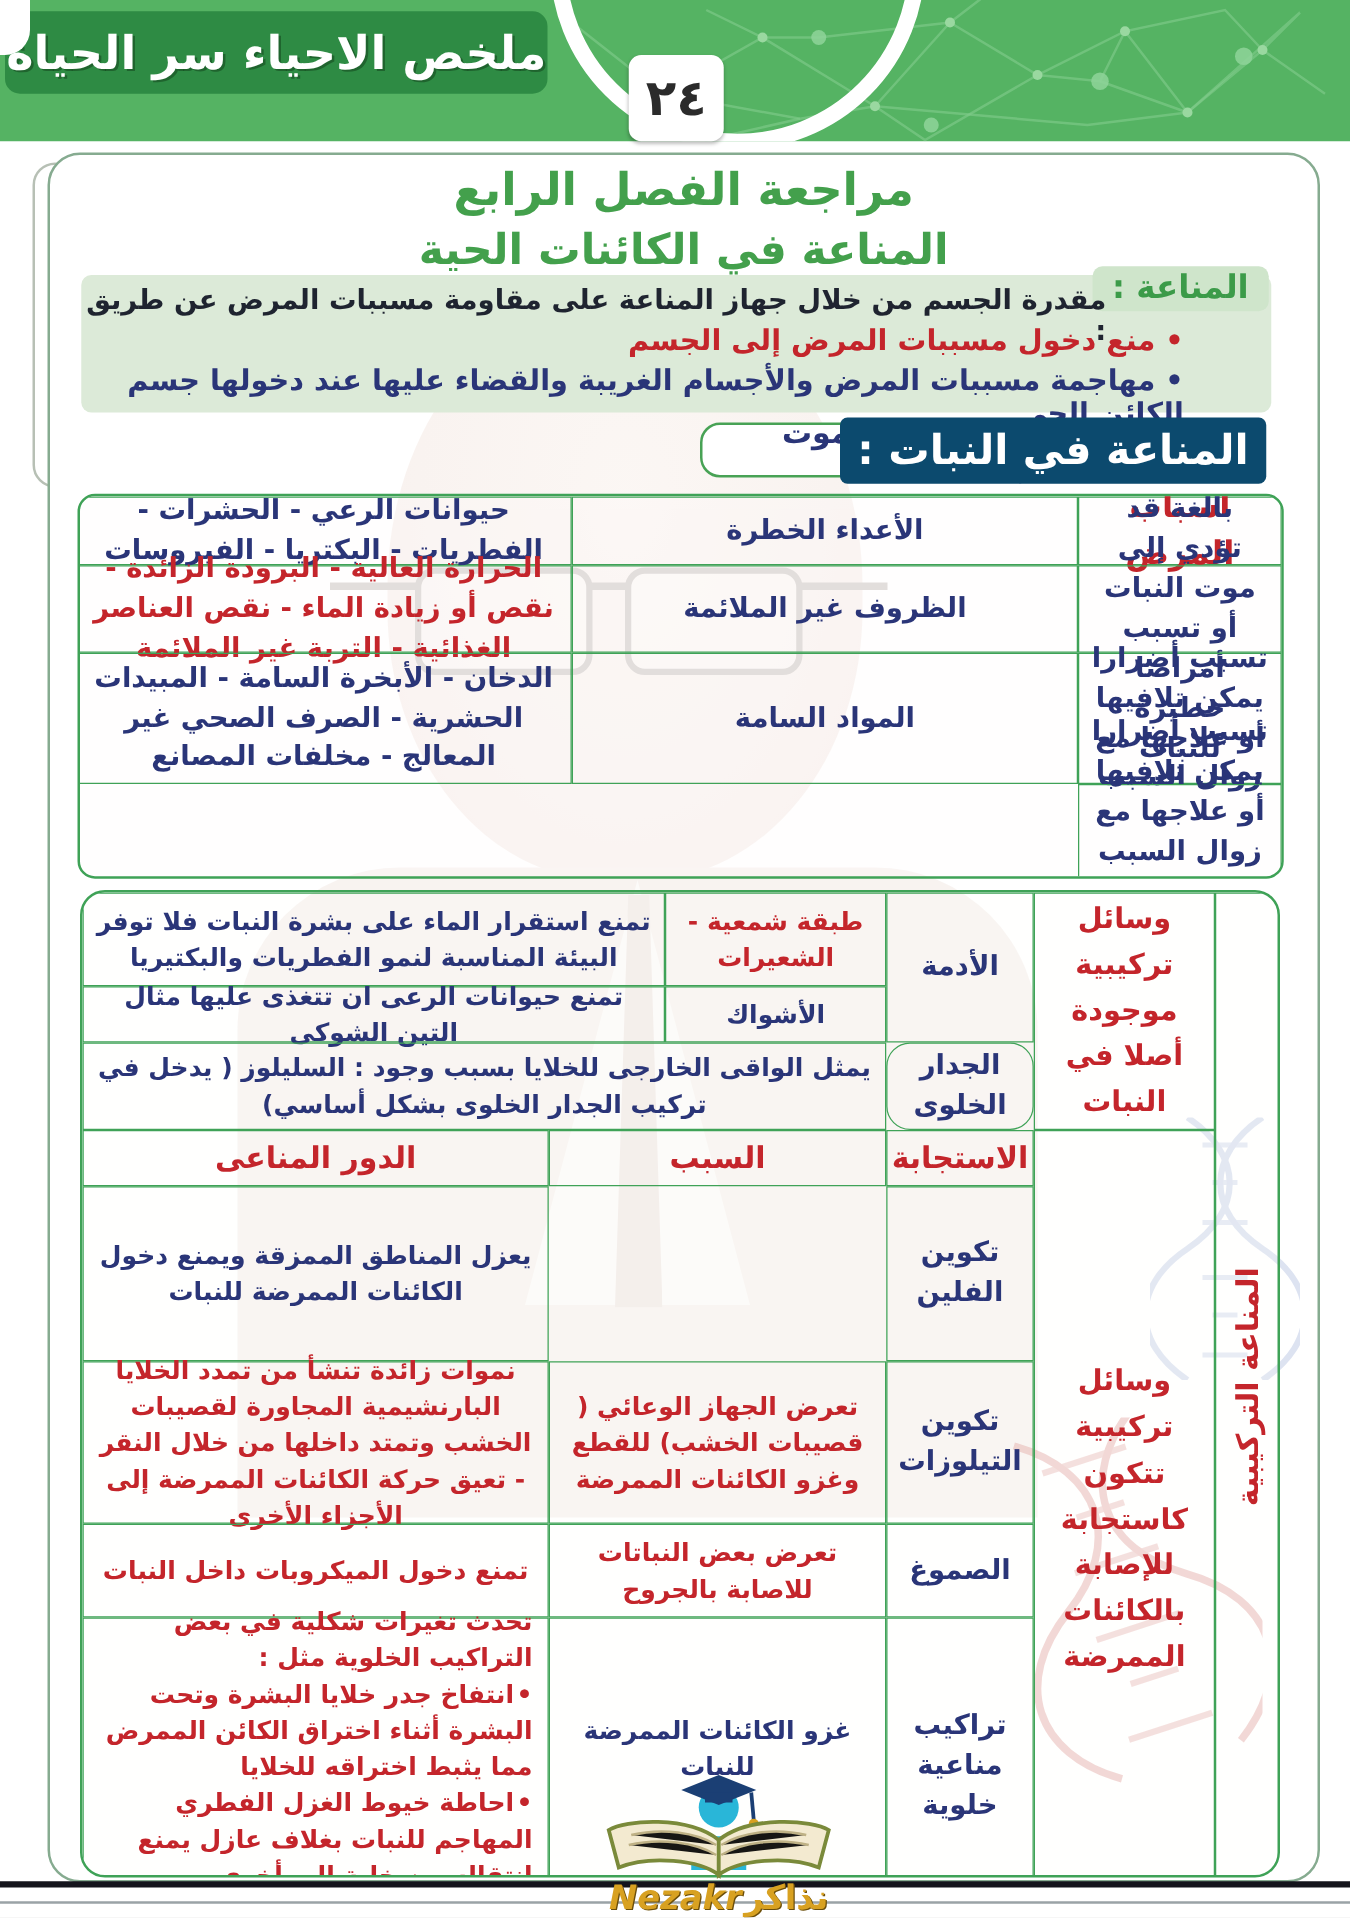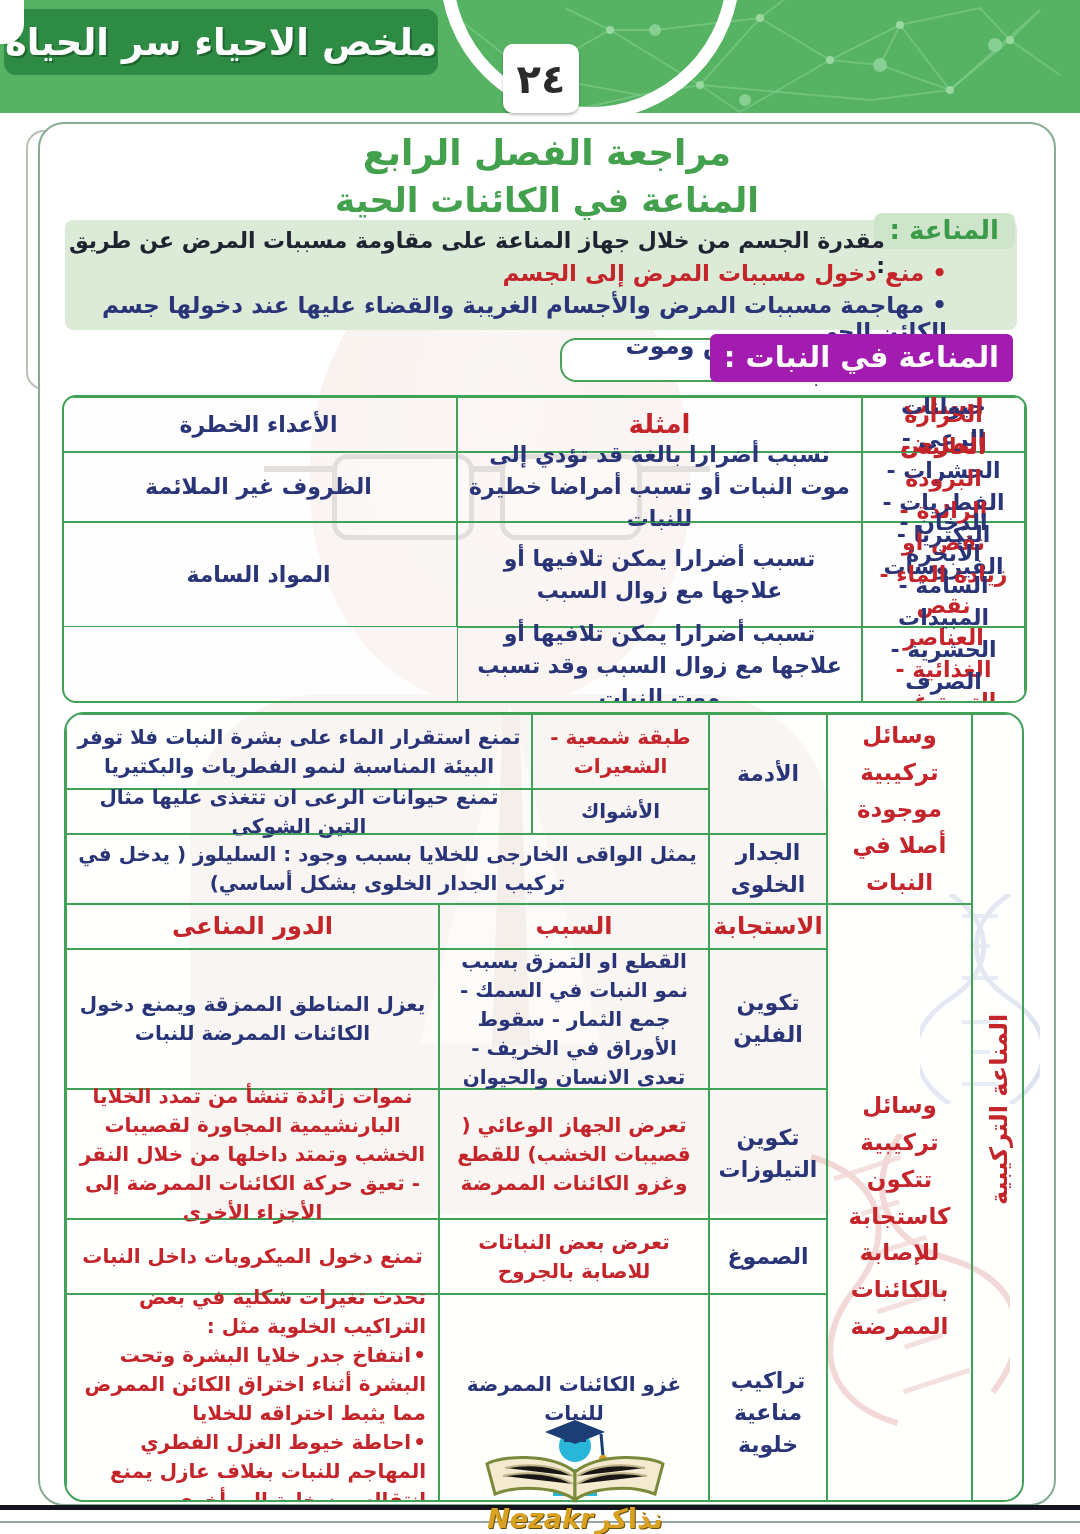--- a/index.html
+++ b/index.html
@@ -55,21 +55,21 @@
   .defbox{position:absolute; left:25px; top:96px; width:952px; height:110px; background:var(--lgreen); border-radius:8px; z-index:2;}
   .def-chip{position:absolute; right:2px; top:-7px; background:#cfe5cb; color:#3c9b49; font-size:26px;
     padding:2px 16px 4px; border-radius:8px;}
   .def-intro{position:absolute; right:132px; top:8px; font-size:22px; color:var(--ink);}
   .def-li{position:absolute; right:70px; font-size:23px;}
   .def-li .dot::before{content:"• "; }
   .def-li.b1{top:40px; color:var(--red);}
   .def-li.b2{top:72px; color:var(--navy);}
 
   
-  .sec-chip{position:absolute; right:41px; top:210px; background:#a21caf; color:#fff; font-size:29px;
+  .sec-chip{position:absolute; right:41px; top:210px; background:#0c4a6e; color:#fff; font-size:33px;
     padding:6px 14px 8px; border-radius:6px; z-index:3;}
   .sec-q{position:absolute; right:204px; top:214px; width:290px; height:44px; border:2px solid #48a255;
     border-radius:16px; background:#fff; color:var(--navy); font-size:24px; display:flex; align-items:center;
     justify-content:center; z-index:2;}
 
   
   .t1{position:absolute; left:22px; top:271px; width:965px; height:308px; border:2px solid var(--green);
     border-radius:14px; overflow:hidden; display:grid; grid-template-columns:163px 405px 397px;
     grid-template-rows:55px 70px 105px 78px; z-index:2; background:rgba(255,253,252,.25);}
   .t1 > div{border:1px solid var(--green); display:flex; align-items:center; justify-content:center;
@@ -191,21 +191,20 @@
       <div class="def-intro">مقدرة الجسم من خلال جهاز المناعة على مقاومة مسببات المرض عن طريق :</div>
       <div class="def-li b1"><span class="dot"></span><span>منع دخول مسببات المرض إلى الجسم</span></div>
       <div class="def-li b2"><span class="dot"></span><span>مهاجمة مسببات المرض والأجسام الغريبة والقضاء عليها عند دخولها جسم الكائن الحي</span></div>
     </div>
 
     <div class="sec-chip">المناعة في النبات :</div>
     <div class="sec-q">اسباب مرض وموت النباتات :</div>
 
     <div class="t1">
       <div class="hdr">أسباب المرض</div>
-      <div class="hdr">امثلة</div>
 
       <div class="cat">الأعداء الخطرة</div>
       <div class="navy-t">حيوانات الرعي - الحشرات - الفطريات - البكتريا - الفيروسات</div>
       <div class="navy-t">تسبب أضرارا بالغة قد تؤدي إلى موت النبات أو تسبب أمراضا خطيرة للنبات</div>
 
       <div class="cat">الظروف غير الملائمة</div>
       <div class="red-t">الحرارة العالية - البرودة الزائدة - نقص أو زيادة الماء - نقص العناصر الغذائية - التربة غير الملائمة</div>
       <div class="navy-t">تسبب أضرارا يمكن تلافيها أو علاجها مع زوال السبب</div>
 
       <div class="cat">المواد السامة</div>
@@ -219,29 +218,28 @@
 
       <div class="c grp" style="left:761px; top:0; width:145px; height:190px;">وسائل تركيبية موجودة أصلا في النبات</div>
       <div class="c grp" style="left:761px; top:190px; width:145px; height:624px;">وسائل تركيبية تتكون كاستجابة للإصابة بالكائنات الممرضة</div>
 
       <div class="c cat" style="left:643px; top:0; width:118px; height:120px;">الأدمة</div>
       <div class="c red-t" style="left:466px; top:0; width:177px; height:75px;">طبقة شمعية - الشعيرات</div>
       <div class="c navy-t" style="left:0; top:0; width:466px; height:75px;">تمنع استقرار الماء على بشرة النبات فلا توفر البيئة المناسبة لنمو الفطريات والبكتيريا</div>
       <div class="c navy-t" style="left:466px; top:75px; width:177px; height:45px;">الأشواك</div>
       <div class="c navy-t" style="left:0; top:75px; width:466px; height:45px;">تمنع حيوانات الرعى ان تتغذى عليها مثال التين الشوكى</div>
 
-      <div class="c cat" style="left:643px; top:120px; width:118px; height:70px;">الجدار الخلوى</div>
+      <div class="c cat" style="left:643px; top:120px; width:118px; height:70px;border-radius:19px;">الجدار الخلوى</div>
       <div class="c navy-t" style="left:0; top:120px; width:643px; height:70px;">يمثل الواقى الخارجى للخلايا بسبب وجود : السليلوز ( يدخل في تركيب الجدار الخلوى بشكل أساسي)</div>
 
       <div class="c hdr" style="left:643px; top:190px; width:118px; height:45px;">الاستجابة</div>
       <div class="c hdr" style="left:373px; top:190px; width:270px; height:45px;">السبب</div>
       <div class="c hdr" style="left:0; top:190px; width:373px; height:45px;">الدور المناعى</div>
 
       <div class="c cat" style="left:643px; top:235px; width:118px; height:140px;">تكوين الفلين</div>
-      <div class="c navy-t" style="left:373px; top:235px; width:270px; height:140px;">القطع او التمزق بسبب نمو النبات في السمك - جمع الثمار - سقوط الأوراق في الخريف - تعدى الانسان والحيوان</div>
       <div class="c navy-t" style="left:0; top:235px; width:373px; height:140px;">يعزل المناطق الممزقة ويمنع دخول الكائنات الممرضة للنبات</div>
 
       <div class="c cat" style="left:643px; top:375px; width:118px; height:130px;">تكوين التيلوزات</div>
       <div class="c red-t" style="left:373px; top:375px; width:270px; height:130px;">تعرض الجهاز الوعائي ( قصيبات الخشب) للقطع وغزو الكائنات الممرضة</div>
       <div class="c red-t" style="left:0; top:375px; width:373px; height:130px;">نموات زائدة تنشأ من تمدد الخلايا البارنشيمية المجاورة لقصيبات الخشب وتمتد داخلها من خلال النقر - تعيق حركة الكائنات الممرضة إلى الأجزاء الأخرى</div>
 
       <div class="c cat" style="left:643px; top:505px; width:118px; height:75px;">الصموغ</div>
       <div class="c red-t" style="left:373px; top:505px; width:270px; height:75px;">تعرض بعض النباتات للاصابة بالجروح</div>
       <div class="c red-t" style="left:0; top:505px; width:373px; height:75px;">تمنع دخول الميكروبات داخل النبات</div>
 

